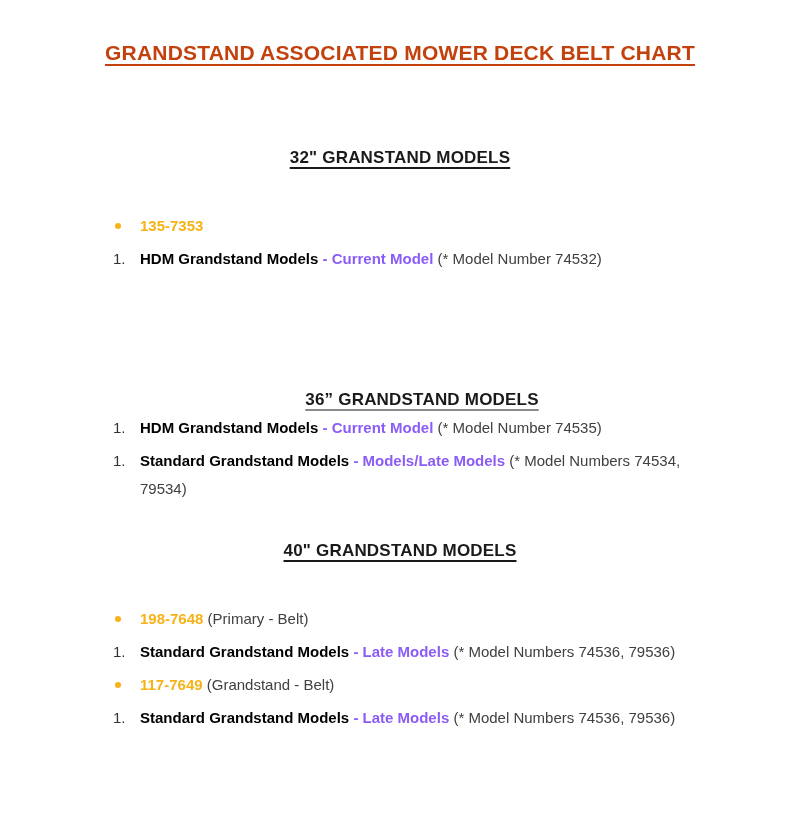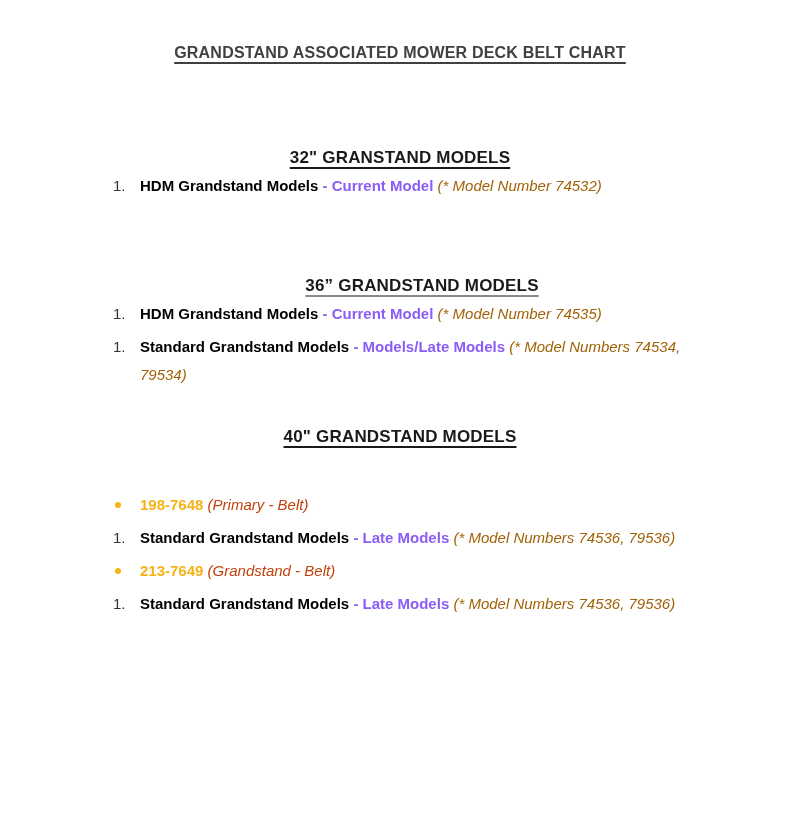--- a/index.html
+++ b/index.html
@@ -15,44 +15,44 @@
     background: #ffffff;
     overflow: hidden;
     font-family: "Liberation Sans", sans-serif;
     color: #1f1f1f;
   }
   .content {
     padding: 0 100px;
   }
   .title {
     margin: 40px 0 0 0;
-    font-size: 16px;
+    font-size: 21px;
     line-height: 26px;
     font-weight: 700;
     text-align: center;
     letter-spacing: 0.2px;
-    color: #404040;
+    color: #c2410c;
     text-decoration: underline;
     text-decoration-thickness: 2px;
     text-underline-offset: 4px;
   }
   .heading {
     margin: 0;
     font-size: 17px;
     line-height: 18px;
     font-weight: 700;
     text-align: center;
     letter-spacing: 0.2px;
     color: #1a1a1a;
     text-decoration: underline;
     text-decoration-thickness: 2px;
     text-underline-offset: 4px;
   }
   .h-32 { margin-top: 83px; }
-  .h-36 { margin-top: 77px; padding-left: 44px; text-decoration-color: #8a8a8a; }
+  .h-36 { margin-top: 118px; padding-left: 44px; text-decoration-color: #8a8a8a; }
   .h-40 { margin-top: 39px; }
 
   .row {
     display: flex;
     align-items: flex-start;
     margin-top: 5px;
     font-size: 15px;
     line-height: 28px;
   }
   .row.first { margin-top: 45px; }
@@ -74,46 +74,48 @@
   }
   .rowtext {
     flex: 1 1 auto;
     max-width: 560px;
   }
   .part {
     color: #f7b215;
     font-weight: 700;
   }
   .suffix {
-    color: #c2410c;
-    font-style: italic;
+    color: #404040;
   }
   .model {
     color: #000000;
     font-weight: 700;
   }
   .desc {
     color: #8b5cf6;
     font-weight: 700;
   }
   .note {
-    color: #a16207;
-    font-style: italic;
+    color: #404040;
   }
 </style>
 </head>
 <body>
 
 <div class="page">
   <div class="content">
 
     <h1 class="title">GRANDSTAND ASSOCIATED MOWER DECK BELT CHART</h1>
 
     <h2 class="heading h-32">32" GRANSTAND MODELS</h2>
 
+    <div class="row first">
+      <span class="marker"><span class="dot"></span></span>
+      <span class="rowtext"><span class="part">135-7353</span> <span class="suffix"></span></span>
+    </div>
 
     <div class="row">
       <span class="marker">1.</span>
       <span class="rowtext"><span class="model">HDM Grandstand Models</span> <span class="desc">- Current Model</span> <span class="note">(* Model Number 74532)</span></span>
     </div>
 
     <h2 class="heading h-36">36” GRANDSTAND MODELS</h2>
 
 
     <div class="row">
@@ -134,21 +136,21 @@
       <span class="rowtext"><span class="part">198-7648</span> <span class="suffix">(Primary - Belt)</span></span>
     </div>
 
     <div class="row">
       <span class="marker">1.</span>
       <span class="rowtext"><span class="model">Standard Grandstand Models</span> <span class="desc">- Late Models</span> <span class="note">(* Model Numbers 74536, 79536)</span></span>
     </div>
 
     <div class="row">
       <span class="marker"><span class="dot"></span></span>
-      <span class="rowtext"><span class="part">213-7649</span> <span class="suffix">(Grandstand - Belt)</span></span>
+      <span class="rowtext"><span class="part">117-7649</span> <span class="suffix">(Grandstand - Belt)</span></span>
     </div>
 
     <div class="row">
       <span class="marker">1.</span>
       <span class="rowtext"><span class="model">Standard Grandstand Models</span> <span class="desc">- Late Models</span> <span class="note">(* Model Numbers 74536, 79536)</span></span>
     </div>
 
   </div>
 </div>
 

